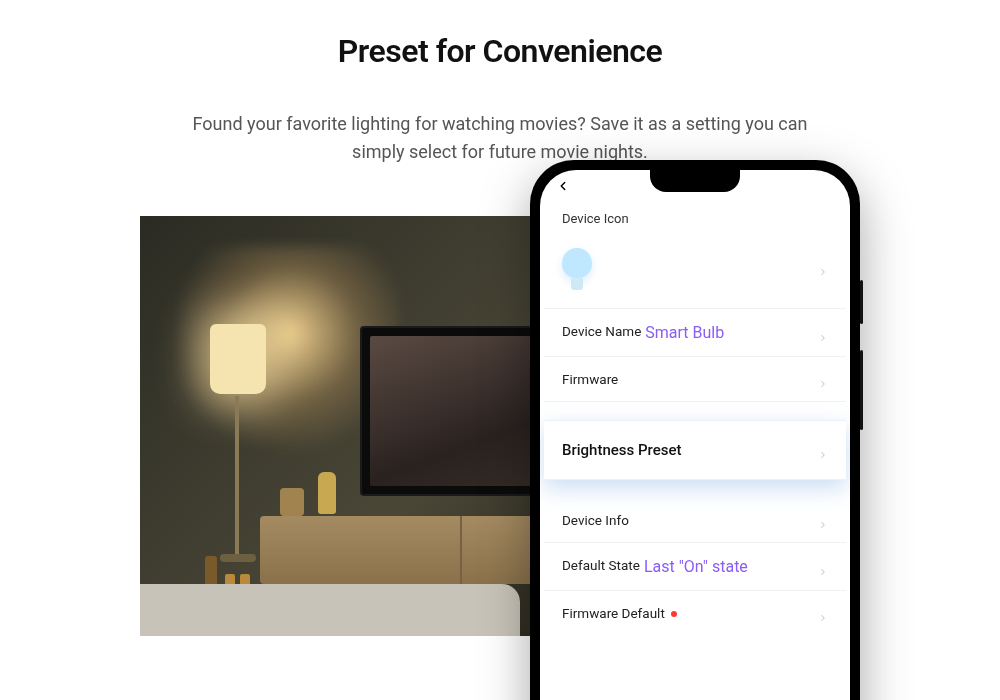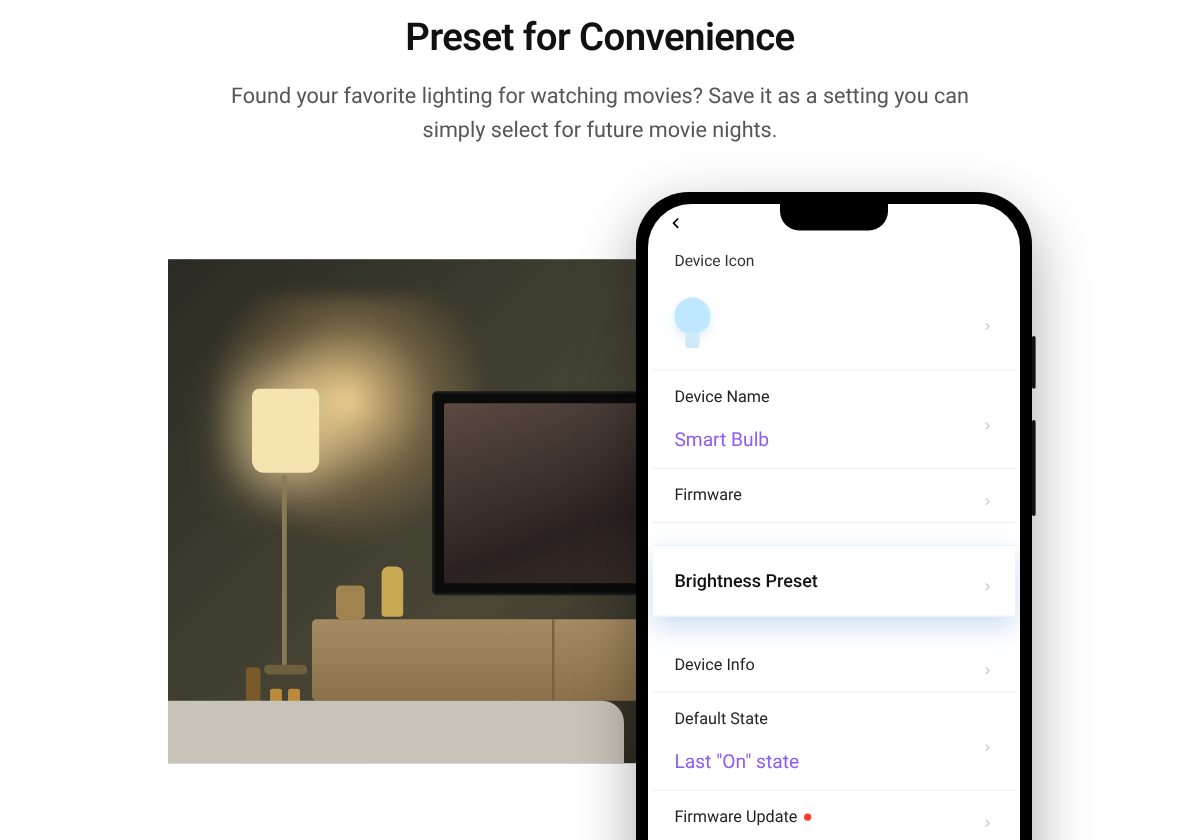--- a/index.html
+++ b/index.html
@@ -6,30 +6,30 @@
     body {
       font-family: -apple-system, BlinkMacSystemFont, "Segoe UI", Roboto, Helvetica, Arial, sans-serif;
       background: #fff;
       width: 1000px;
       height: 700px;
       overflow: hidden;
       position: relative;
     }
     .marketing-header {
       text-align: center;
-      padding-top: 12px;
+      padding-top: 32px;
     }
     .marketing-title {
       font-size: 32px;
       font-weight: 600;
       color: #111;
       letter-spacing: -0.5px;
     }
     .marketing-sub {
-      margin-top: 17px;
+      margin-top: 40px;
       font-size: 18px;
       line-height: 1.55;
       color: #555;
       max-width: 640px;
       margin-left: auto;
       margin-right: auto;
     }
     .stage {
       position: absolute;
       left: 140px;
@@ -144,21 +144,21 @@
       color:#333;
       padding: 8px 18px 8px 18px;
       font-weight:400;
     }
     .row {
       display:flex; justify-content:space-between; align-items:center;
       padding: 14px 18px;
       border-bottom: 1px solid #f0f0f0;
     }
     .row.tall { padding-top:10px; padding-bottom:18px; }
-    .row .left { display:flex; flex-direction:column; gap:18px; }
+    .row .left { display:flex; flex-direction:row; gap:4px; }
     .row .title { font-size:13.5px; color:#222; }
     .row .sub { font-size:16px; color:#8b5cf6; }
     .chev { width:10px; height:10px; }
     .chev svg{ width:10px; height:10px; stroke:#c9c9c9; }
 
     .bulb-icon {
       width:30px; height:42px; position:relative; margin-top:4px;
     }
     .bulb-top {
       width:30px; height:30px; background:#bfe7ff;
@@ -289,21 +289,21 @@
           </div>
           <span class="chev">
             <svg viewBox="0 0 24 24" fill="none" stroke-width="2.5" stroke-linecap="round" stroke-linejoin="round">
                 <polyline points="9 18 15 12 9 6"></polyline>
               </svg>
           </span>
         </div>
 
         <div class="row" style="border-bottom:none;">
           <span class="title">
-            <span>Firmware Update</span><span class="update-dot"></span>
+            <span>Firmware Default</span><span class="update-dot"></span>
           </span>
           <span class="chev">
             <svg viewBox="0 0 24 24" fill="none" stroke-width="2.5" stroke-linecap="round" stroke-linejoin="round">
                 <polyline points="9 18 15 12 9 6"></polyline>
               </svg>
           </span>
         </div>
 
       </div>
     </div>

